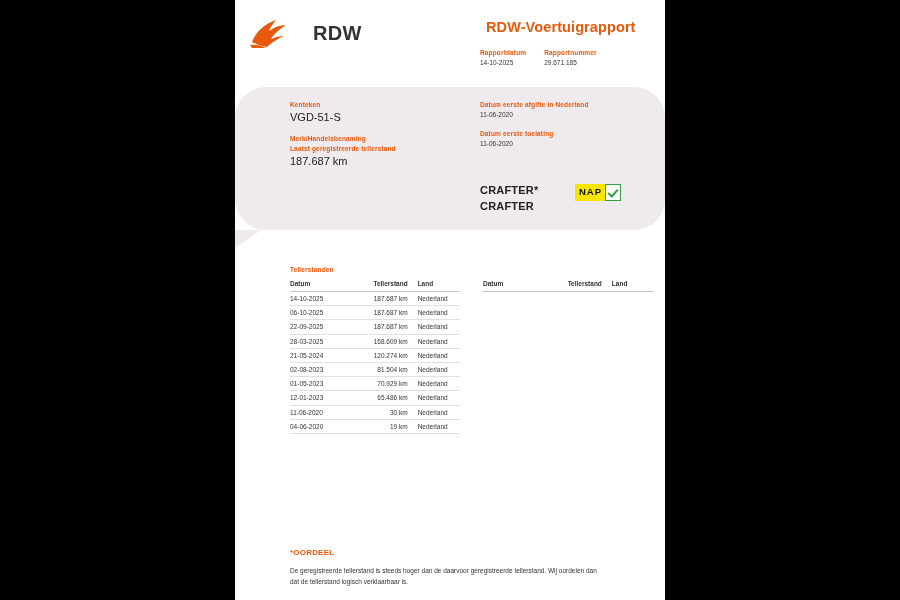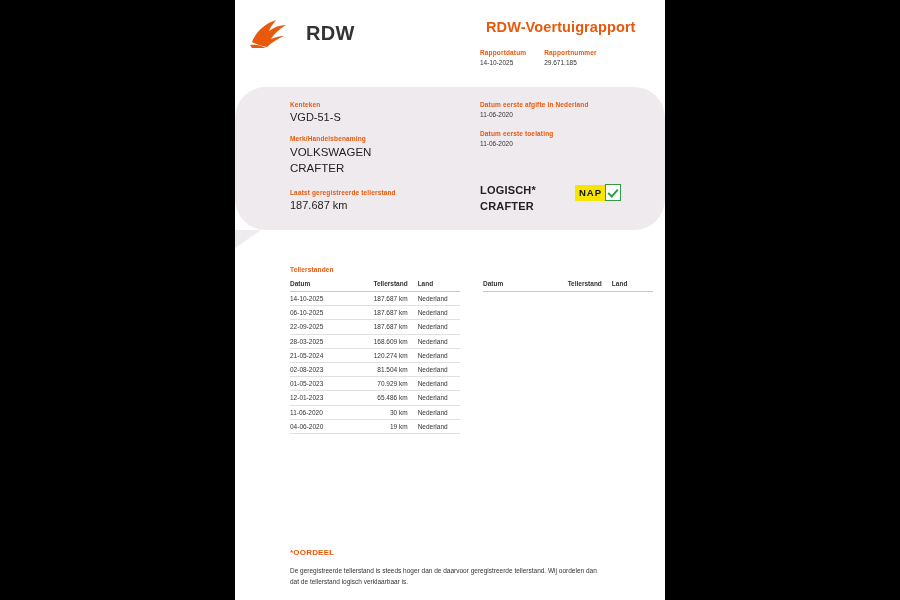--- a/index.html
+++ b/index.html
@@ -40,21 +40,21 @@
     height: 34px;
     position: relative;
   }
   .logo-mark svg { display: block; }
   .logo-text {
     font-family: "Liberation Sans", sans-serif;
     font-size: 20px;
     font-weight: bold;
     color: #333333;
     letter-spacing: 0.3px;
-    margin-left: 12px;
+    margin-left: 19px;
   }
   .report-title {
     position: absolute;
     left: 251px;
     top: 19px;
     font-size: 14.5px;
     font-weight: bold;
     color: #e8590c;
     letter-spacing: 0.1px;
   }
@@ -134,21 +134,20 @@
     font-weight: bold;
     color: #222222;
     line-height: 1.45;
     letter-spacing: 0.2px;
   }
   .nap-badge {
     position: absolute;
     left: 340px;
     top: 97px;
     display: flex;
-    align-items: center;
     height: 17px;
   }
   .nap-yellow {
     background: #f5e500;
     color: #111111;
     font-size: 9.5px;
     font-weight: bold;
     letter-spacing: 1px;
     padding: 2px 3px 2px 4px;
     line-height: 12px;
@@ -267,39 +266,35 @@
   </div>
 
   <div class="band">
     <div class="band-notch"></div>
 
     <div class="band-left">
       <div class="f-label">Kenteken</div>
       <div class="f-value">VGD-51-S</div>
 
       <div class="f-label">Merk/Handelsbenaming</div>
-      <div class="f-value-big">
-        <div>VOLKSWAGEN</div>
-        <div>CRAFTER</div>
-      </div>
 
       <div class="f-label">Laatst geregistreerde tellerstand</div>
       <div class="f-value">187.687 km</div>
     </div>
 
     <div class="band-right">
       <div class="f-label">Datum eerste afgifte in Nederland</div>
       <div class="f-value-small">11-06-2020</div>
 
       <div class="f-label">Datum eerste toelating</div>
       <div class="f-value-small">11-06-2020</div>
     </div>
 
     <div class="verdict">
-      <div>LOGISCH*</div>
+      <div>CRAFTER*</div>
       <div>CRAFTER</div>
     </div>
 
     <div class="nap-badge">
       <span class="nap-yellow">NAP</span>
       <span class="nap-check"></span>
     </div>
   </div>
 
   <div class="table-section">

